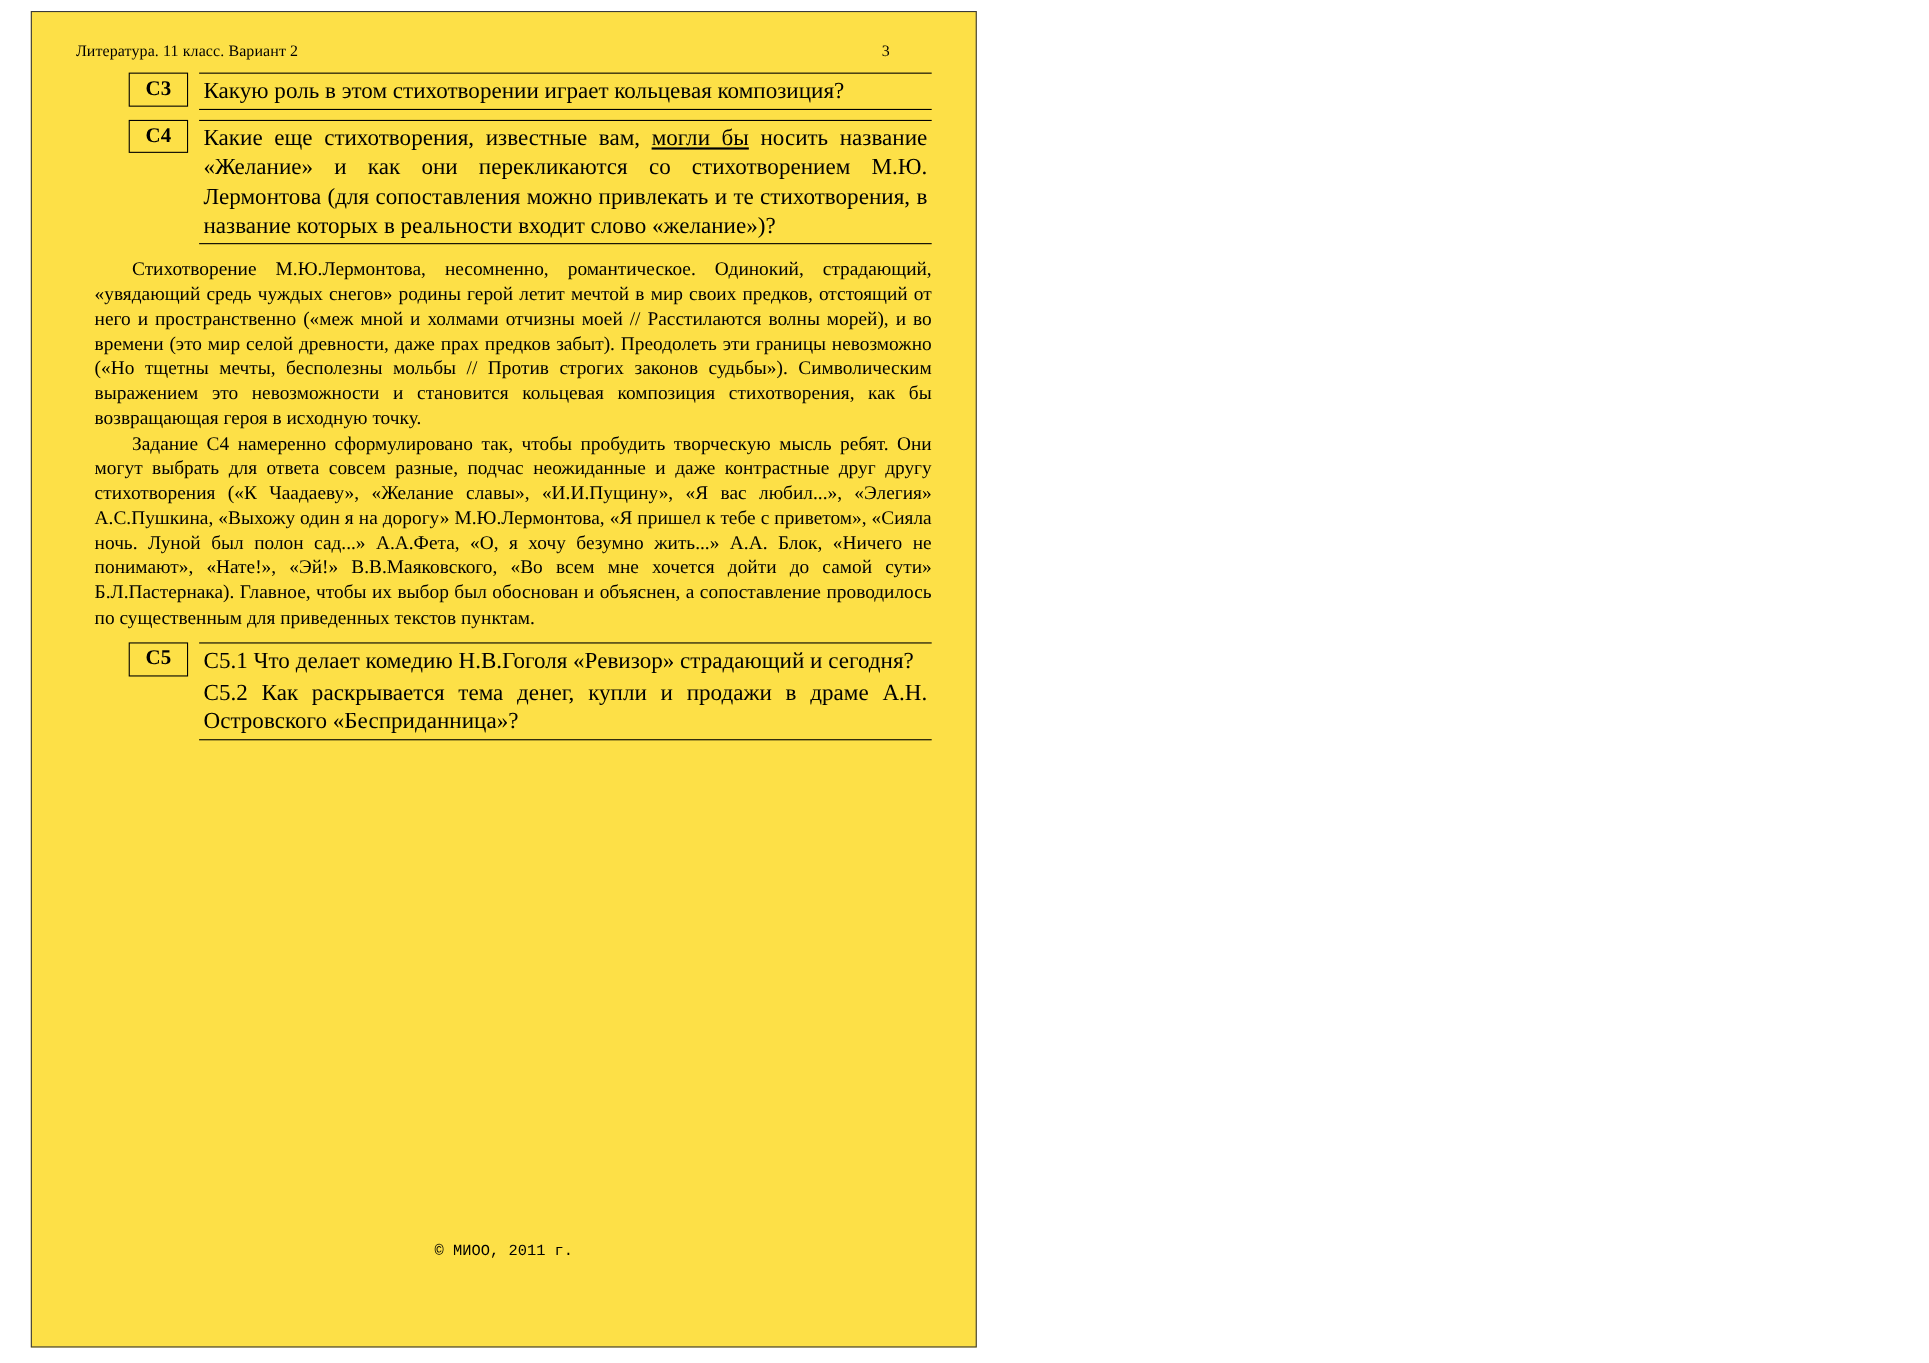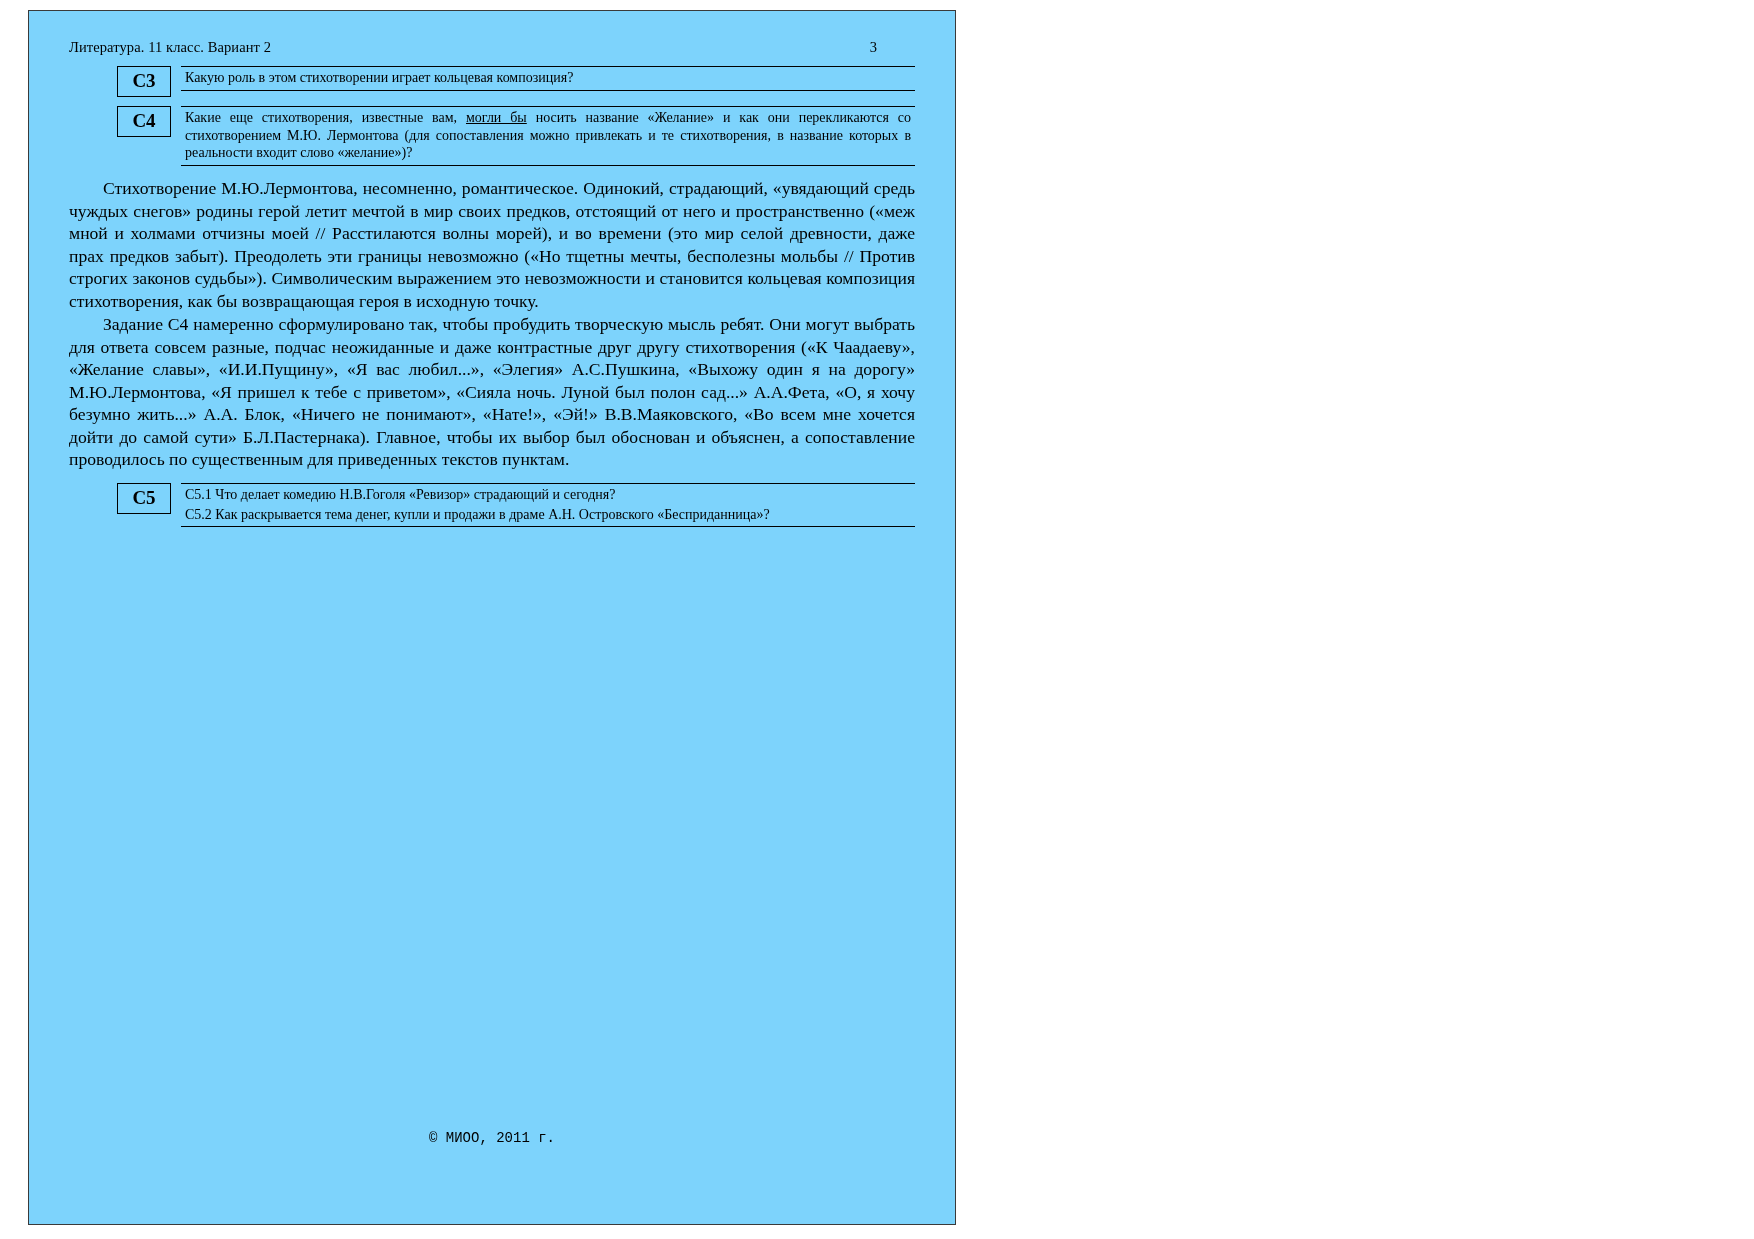--- a/index.html
+++ b/index.html
@@ -14,23 +14,23 @@
     color: #000000;
     position: relative;
     overflow: hidden;
   }
 
   
   #page-sheet {
     position: absolute;
     left: 28px;
     top: 10px;
-    width: 928px;
+    width: 860px;
     height: 1215px;
-    background: #7dd3fc;
+    background: #fde047;
     border: 1px solid #3a3a3a;
     box-sizing: border-box;
   }
 
   .page-inner {
     position: absolute;
     left: 0;
     top: 0;
     right: 0;
     bottom: 0;
@@ -73,21 +73,21 @@
     padding: 2px 0 3px 0;
     margin-right: 10px;
     box-sizing: border-box;
     font-family: "Liberation Serif", serif;
   }
   .task-body {
     flex: 1 1 auto;
     border-top: 1px solid #000;
     border-bottom: 1px solid #000;
     padding: 2px 4px 3px 4px;
-    font-size: 14px;
+    font-size: 21px;
     line-height: 1.27;
     text-align: justify;
     text-justify: inter-word;
     box-sizing: border-box;
     hyphens: none;
   }
   .task-body p {
     margin: 0;
   }
   .task-body p + p {
@@ -95,21 +95,21 @@
   }
   .task-body .u {
     text-decoration: underline;
   }
 
   
   .commentary {
     margin-top: 11px;
   }
   .commentary p {
-    margin: 0 0 1px 0;
+    margin: 0 0 1px 17px;
     font-size: 17.6px;
     line-height: 1.28;
     text-align: justify;
     text-justify: inter-word;
     text-indent: 34px;
     hyphens: none;
   }
 
   
   .task-c5 {

